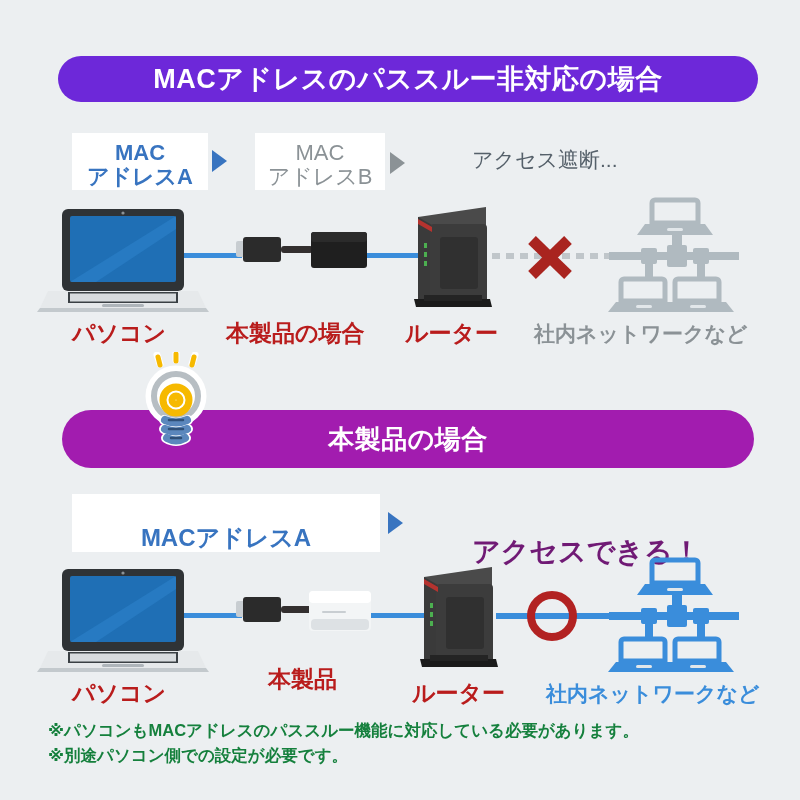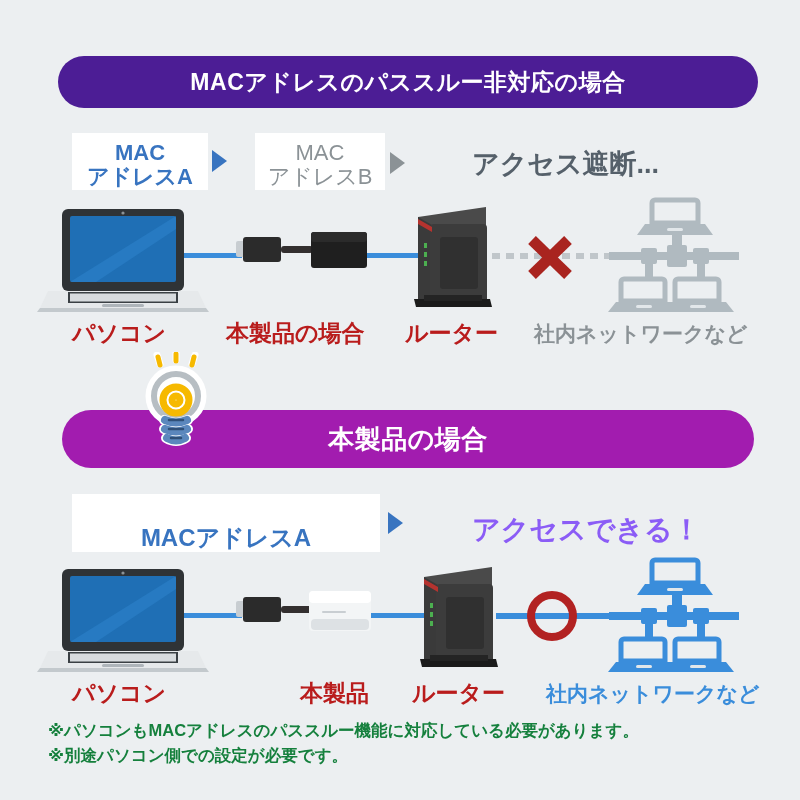--- a/index.html
+++ b/index.html
@@ -16,23 +16,23 @@
   .banner{
     position:absolute;
     display:flex;align-items:center;justify-content:center;
     border-radius:34px;
     color:#ffffff;
     font-weight:bold;
     letter-spacing:0.5px;
     white-space:nowrap;
   }
   .banner-gray{
-    left:58px;top:56px;width:700px;height:52px;
-    background:#4c1d95;
-    font-size:23px;
+    left:58px;top:56px;width:700px;height:46px;
+    background:#6d28d9;
+    font-size:27px;
   }
   .banner-purple{
     left:62px;top:410px;width:692px;height:58px;
     background:#a21caf;
     font-size:26px;
   }
 
   
   .bulb{position:absolute;left:140px;top:352px;width:72px;height:100px;}
 
@@ -57,35 +57,35 @@
     border-bottom:11px solid transparent;
   }
   .tri-blue{border-left:15px solid #3874c0;}
   .tri-gray{border-left:15px solid #8b9296;}
   .tri-1{left:212px;top:150px;}
   .tri-2{left:390px;top:152px;}
   .tri-3{left:388px;top:512px;}
 
   
   .result{position:absolute;white-space:nowrap;}
-  .result-blocked{left:472px;top:146px;font-size:27px;color:#55606a;font-weight:700;}
-  .result-ok{left:472px;top:511px;font-size:28px;color:#8b5cf6;font-weight:bold;}
+  .result-blocked{left:472px;top:146px;font-size:21px;color:#55606a;font-weight:400;}
+  .result-ok{left:472px;top:533px;font-size:28px;color:#701a75;font-weight:bold;}
 
   
   .dev-label{position:absolute;white-space:nowrap;font-size:23px;font-weight:bold;}
   .lbl-dark{color:#b91c1c;}
   .lbl-gray{color:#8b9296;}
   .lbl-blue{color:#3a8ddb;}
 
   .l-pc1{left:72px;top:318px;}
   .l-prod1{left:226px;top:318px;}
   .l-router1{left:405px;top:318px;}
   .l-net1{left:534px;top:320px;font-size:21px;}
   .l-pc2{left:72px;top:678px;}
-  .l-prod2{left:268px;top:678px;margin-left:32px;}
+  .l-prod2{left:268px;top:664px;}
   .l-router2{left:412px;top:678px;}
   .l-net2{left:546px;top:680px;font-size:21px;}
 
   
   .notes{
     position:absolute;left:48px;top:718px;
     color:#15803d;font-size:16.5px;line-height:1.5;
     font-weight:bold;
   }
   .notes div{white-space:nowrap;}

